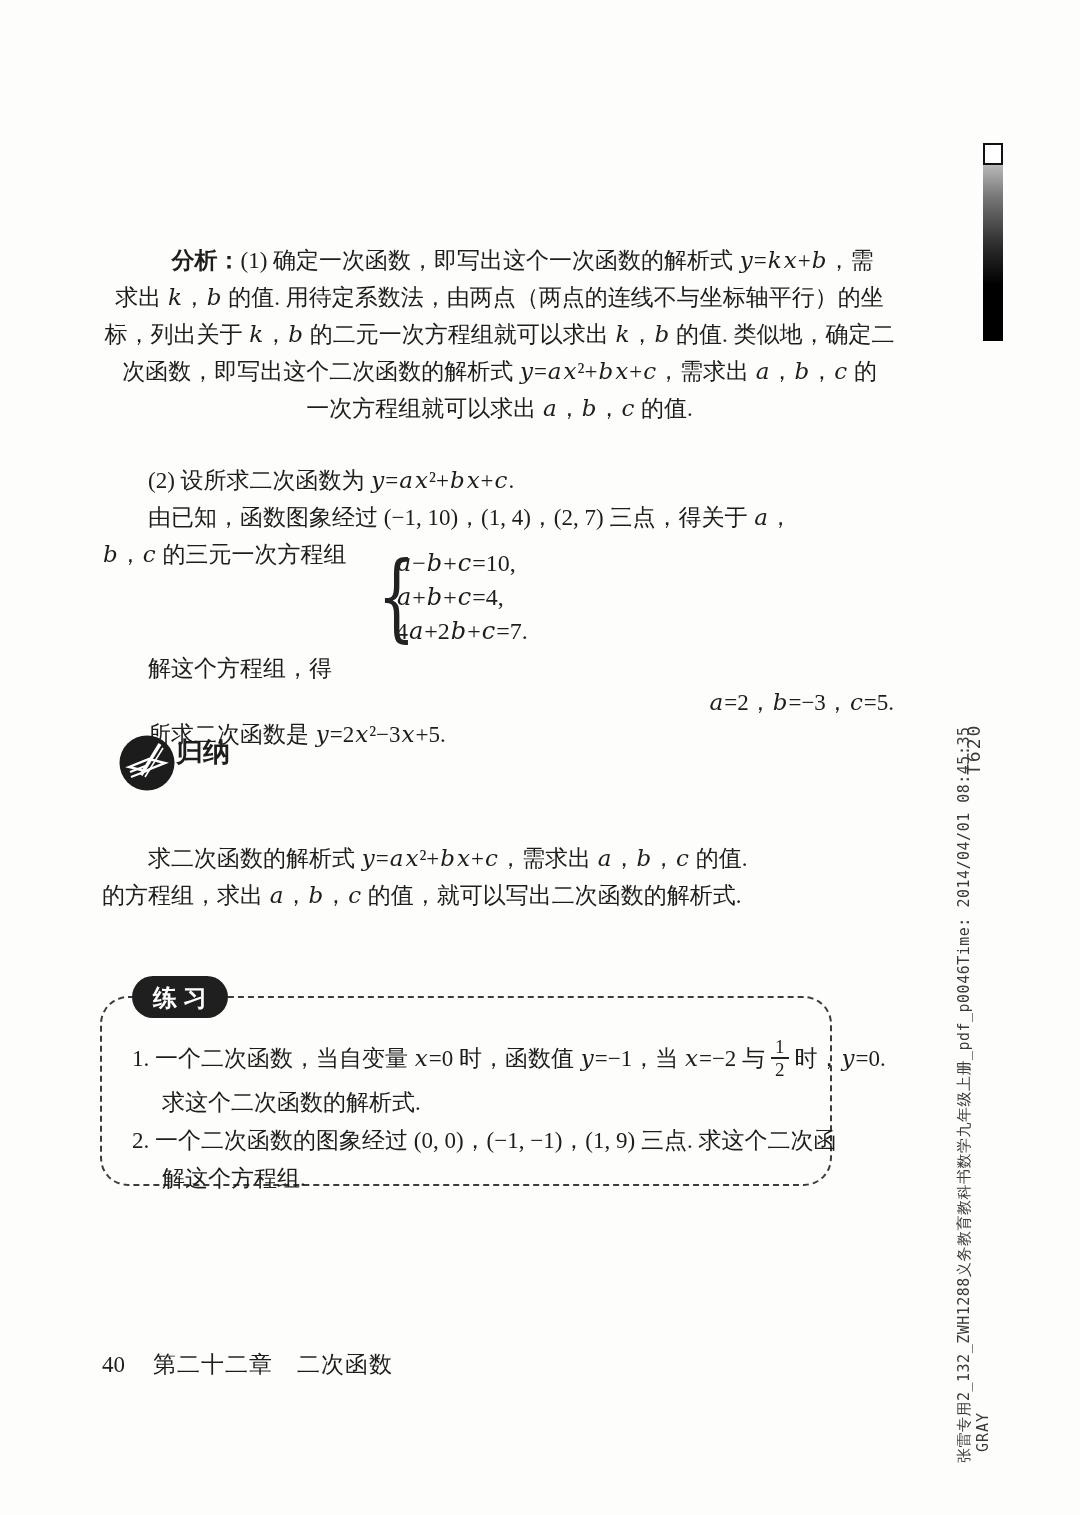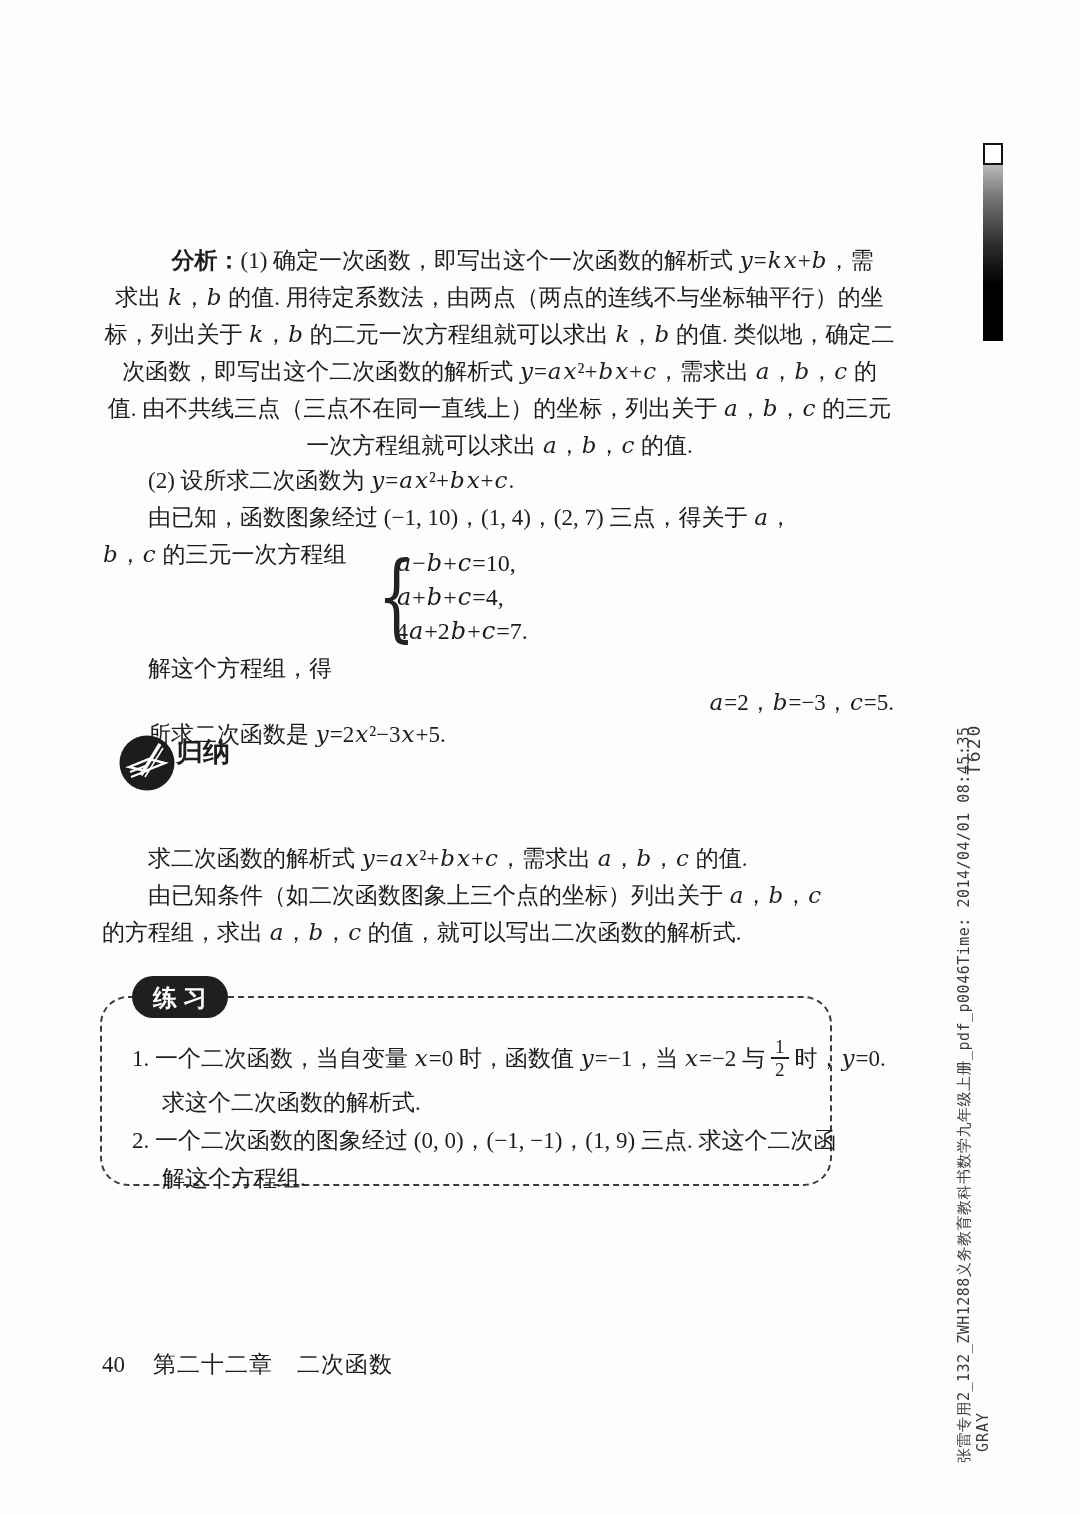--- a/index.html
+++ b/index.html
@@ -88,21 +88,20 @@
 </head>
 <body>
 
 <div class="page">
 
   <div class="blk" id="analysis">
     <div class="line ind"><span class="bold">分析：</span><span>(1) 确定一次函数，即写出这个一次函数的解析式 <i>y</i>=<i>k</i><i>x</i>+<i>b</i>，需</span></div>
     <div class="line">求出 <i>k</i>，<i>b</i> 的值. 用待定系数法，由两点（两点的连线不与坐标轴平行）的坐</div>
     <div class="line">标，列出关于 <i>k</i>，<i>b</i> 的二元一次方程组就可以求出 <i>k</i>，<i>b</i> 的值. 类似地，确定二</div>
     <div class="line">次函数，即写出这个二次函数的解析式 <i>y</i>=<i>a</i><i>x</i>²+<i>b</i><i>x</i>+<i>c</i>，需求出 <i>a</i>，<i>b</i>，<i>c</i> 的</div>
-    <div class="line">值. 由不共线三点（三点不在同一直线上）的坐标，列出关于 <i>a</i>，<i>b</i>，<i>c</i> 的三元</div>
     <div class="line">一次方程组就可以求出 <i>a</i>，<i>b</i>，<i>c</i> 的值.</div>
   </div>
 
   <div class="blk" id="step2">
     <div class="line ind">(2) 设所求二次函数为 <i>y</i>=<i>a</i><i>x</i>²+<i>b</i><i>x</i>+<i>c</i>.</div>
     <div class="line ind">由已知，函数图象经过 (−1, 10)，(1, 4)，(2, 7) 三点，得关于 <i>a</i>，</div>
     <div class="line"><i>b</i>，<i>c</i> 的三元一次方程组</div>
   </div>
 
   <div class="blk" id="system">
@@ -124,21 +123,20 @@
         <path d="M12 38 L30 31" stroke="#fff" stroke-width="2"></path>
         <path d="M13 43 L31 36" stroke="#fff" stroke-width="2"></path>
         <path d="M42 10 L23 41" stroke="#fff" stroke-width="3.4"></path>
         <path d="M45 14 L27 43" stroke="#fff" stroke-width="1.6"></path>
       </svg>
     </span>
     <span id="summary-title">归纳</span>
   </div>
   <div class="blk" id="summary-body">
     <div class="line ind">求二次函数的解析式 <i>y</i>=<i>a</i><i>x</i>²+<i>b</i><i>x</i>+<i>c</i>，需求出 <i>a</i>，<i>b</i>，<i>c</i> 的值.</div>
-    <div class="line ind">由已知条件（如二次函数图象上三个点的坐标）列出关于 <i>a</i>，<i>b</i>，<i>c</i></div>
     <div class="line">的方程组，求出 <i>a</i>，<i>b</i>，<i>c</i> 的值，就可以写出二次函数的解析式.</div>
   </div>
 
   <div class="blk" id="practice">
     <div id="practice-badge">
       <span>练习</span>
     </div>
     <div class="prc">
       <div class="line" id="ex1-l1">
         <span>1. 一个二次函数，当自变量 <i>x</i>=0 时，函数值 <i>y</i>=−1，当 <i>x</i>=−2 与</span>

